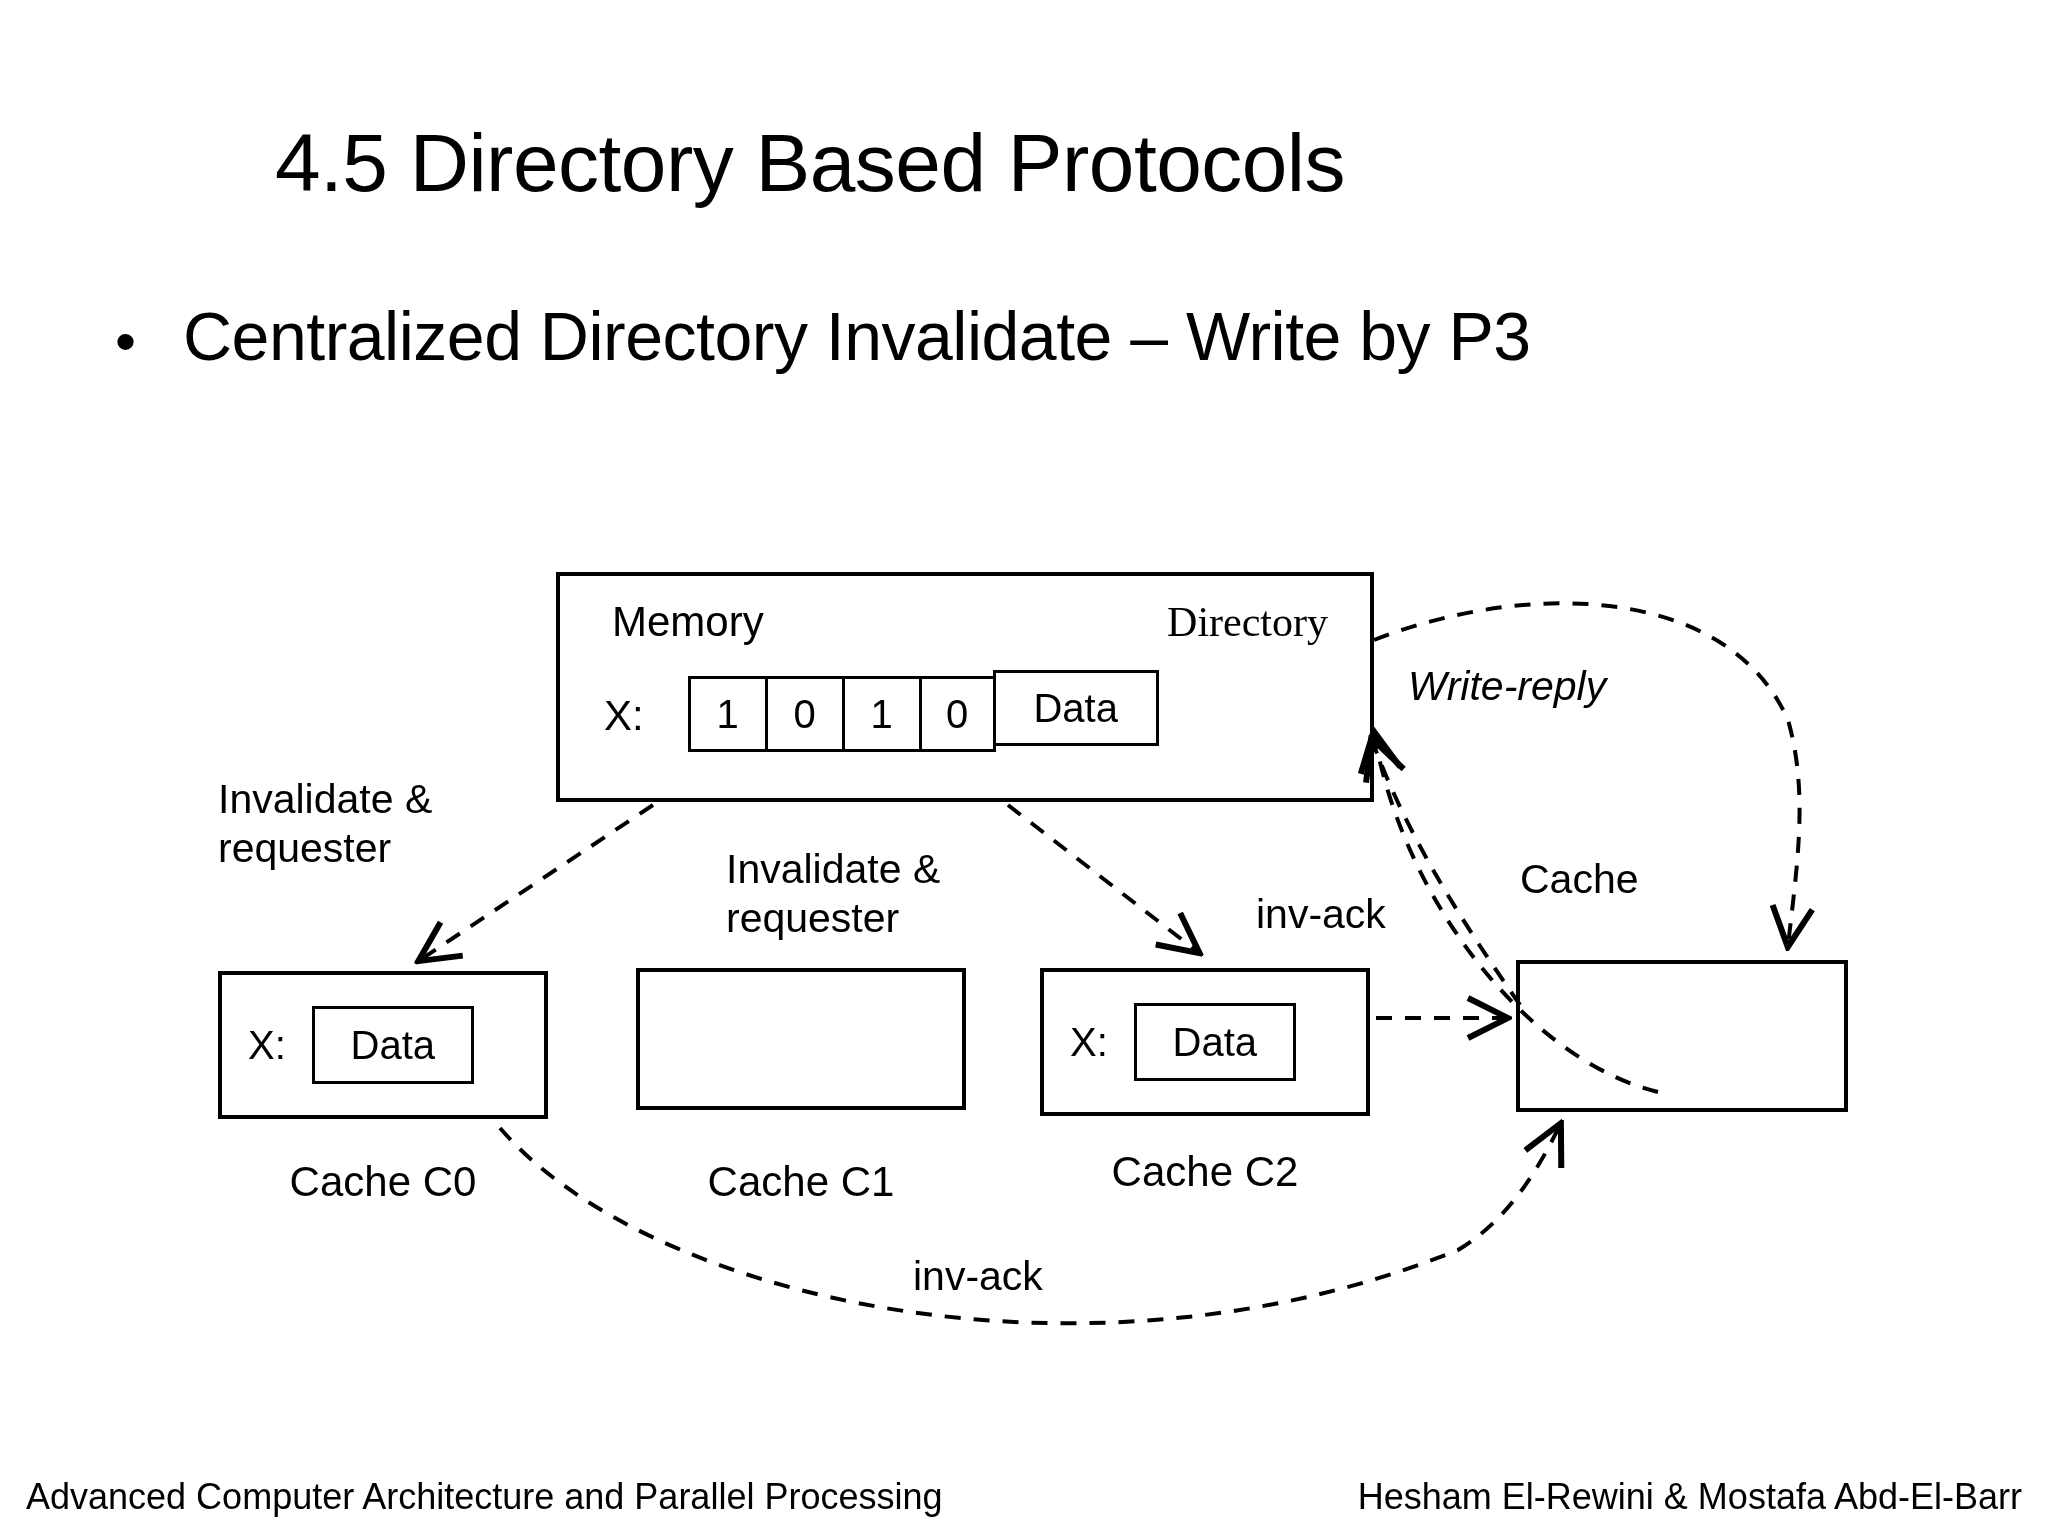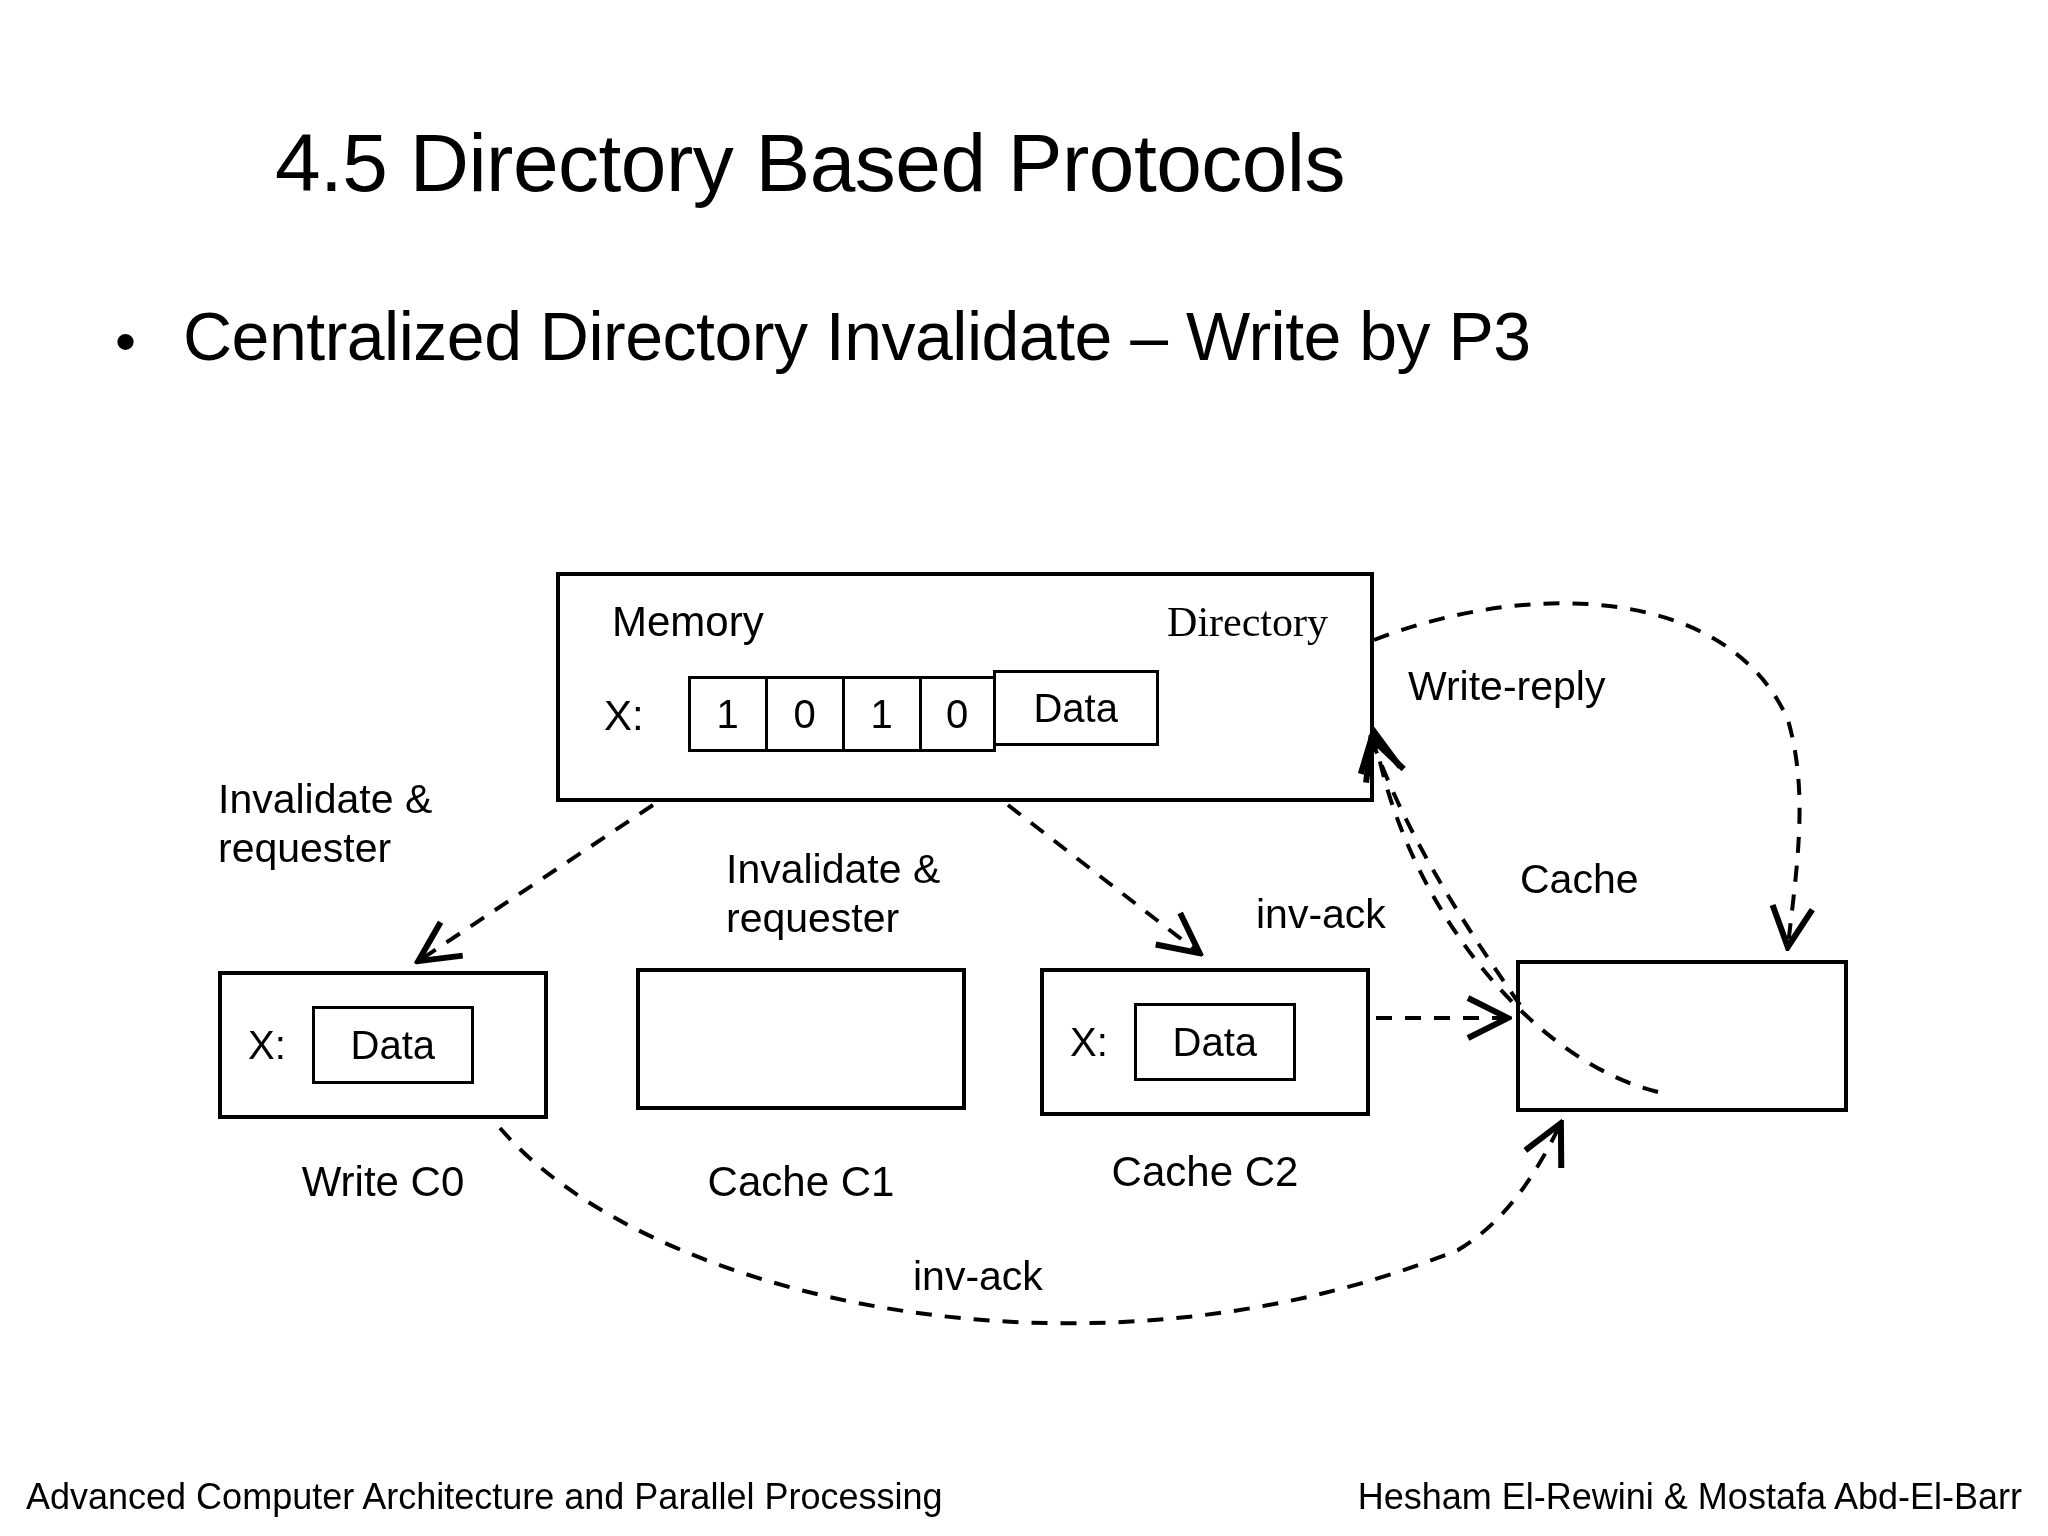--- a/index.html
+++ b/index.html
@@ -188,21 +188,21 @@
   .edge-label {
     position: absolute;
     font-size: 41px;
     line-height: 1.2;
     white-space: pre-line;
   }
   #label-invreq-left  { left: 210px;  top: 775px; }
   #label-invreq-mid   { left: 718px;  top: 845px; }
   #label-invack-right { left: 1248px; top: 890px; }
   #label-invack-bottom{ left: 905px;  top: 1252px; }
-  #label-write-reply  { left: 1400px; top: 662px; }
+  #label-write-reply  { left: 1400px; top: 662px; font-style: italic; }
   #label-write        { left: 1512px; top: 855px; }
 
   
   .footer {
     position: absolute;
     bottom: 18px;
     font-size: 36px;
     font-weight: normal;
   }
   #footer-left  { left: 26px; }
@@ -257,21 +257,21 @@
       <div id="dir-data-cell">Data</div>
     </div>
   </div>
 
   <div class="cachebox" id="cache0-box">
     <div class="cache-inner">
       <div class="cache-x">X:</div>
       <div class="cache-data">Data</div>
     </div>
   </div>
-  <div class="cache-caption" id="cache0-caption">Write C0</div>
+  <div class="cache-caption" id="cache0-caption">Cache C0</div>
 
   <div class="cachebox" id="cache1-box"></div>
   <div class="cache-caption" id="cache1-caption">Cache C1</div>
 
   <div class="cachebox" id="cache2-box">
     <div class="cache-inner">
       <div class="cache-x">X:</div>
       <div class="cache-data">Data</div>
     </div>
   </div>

